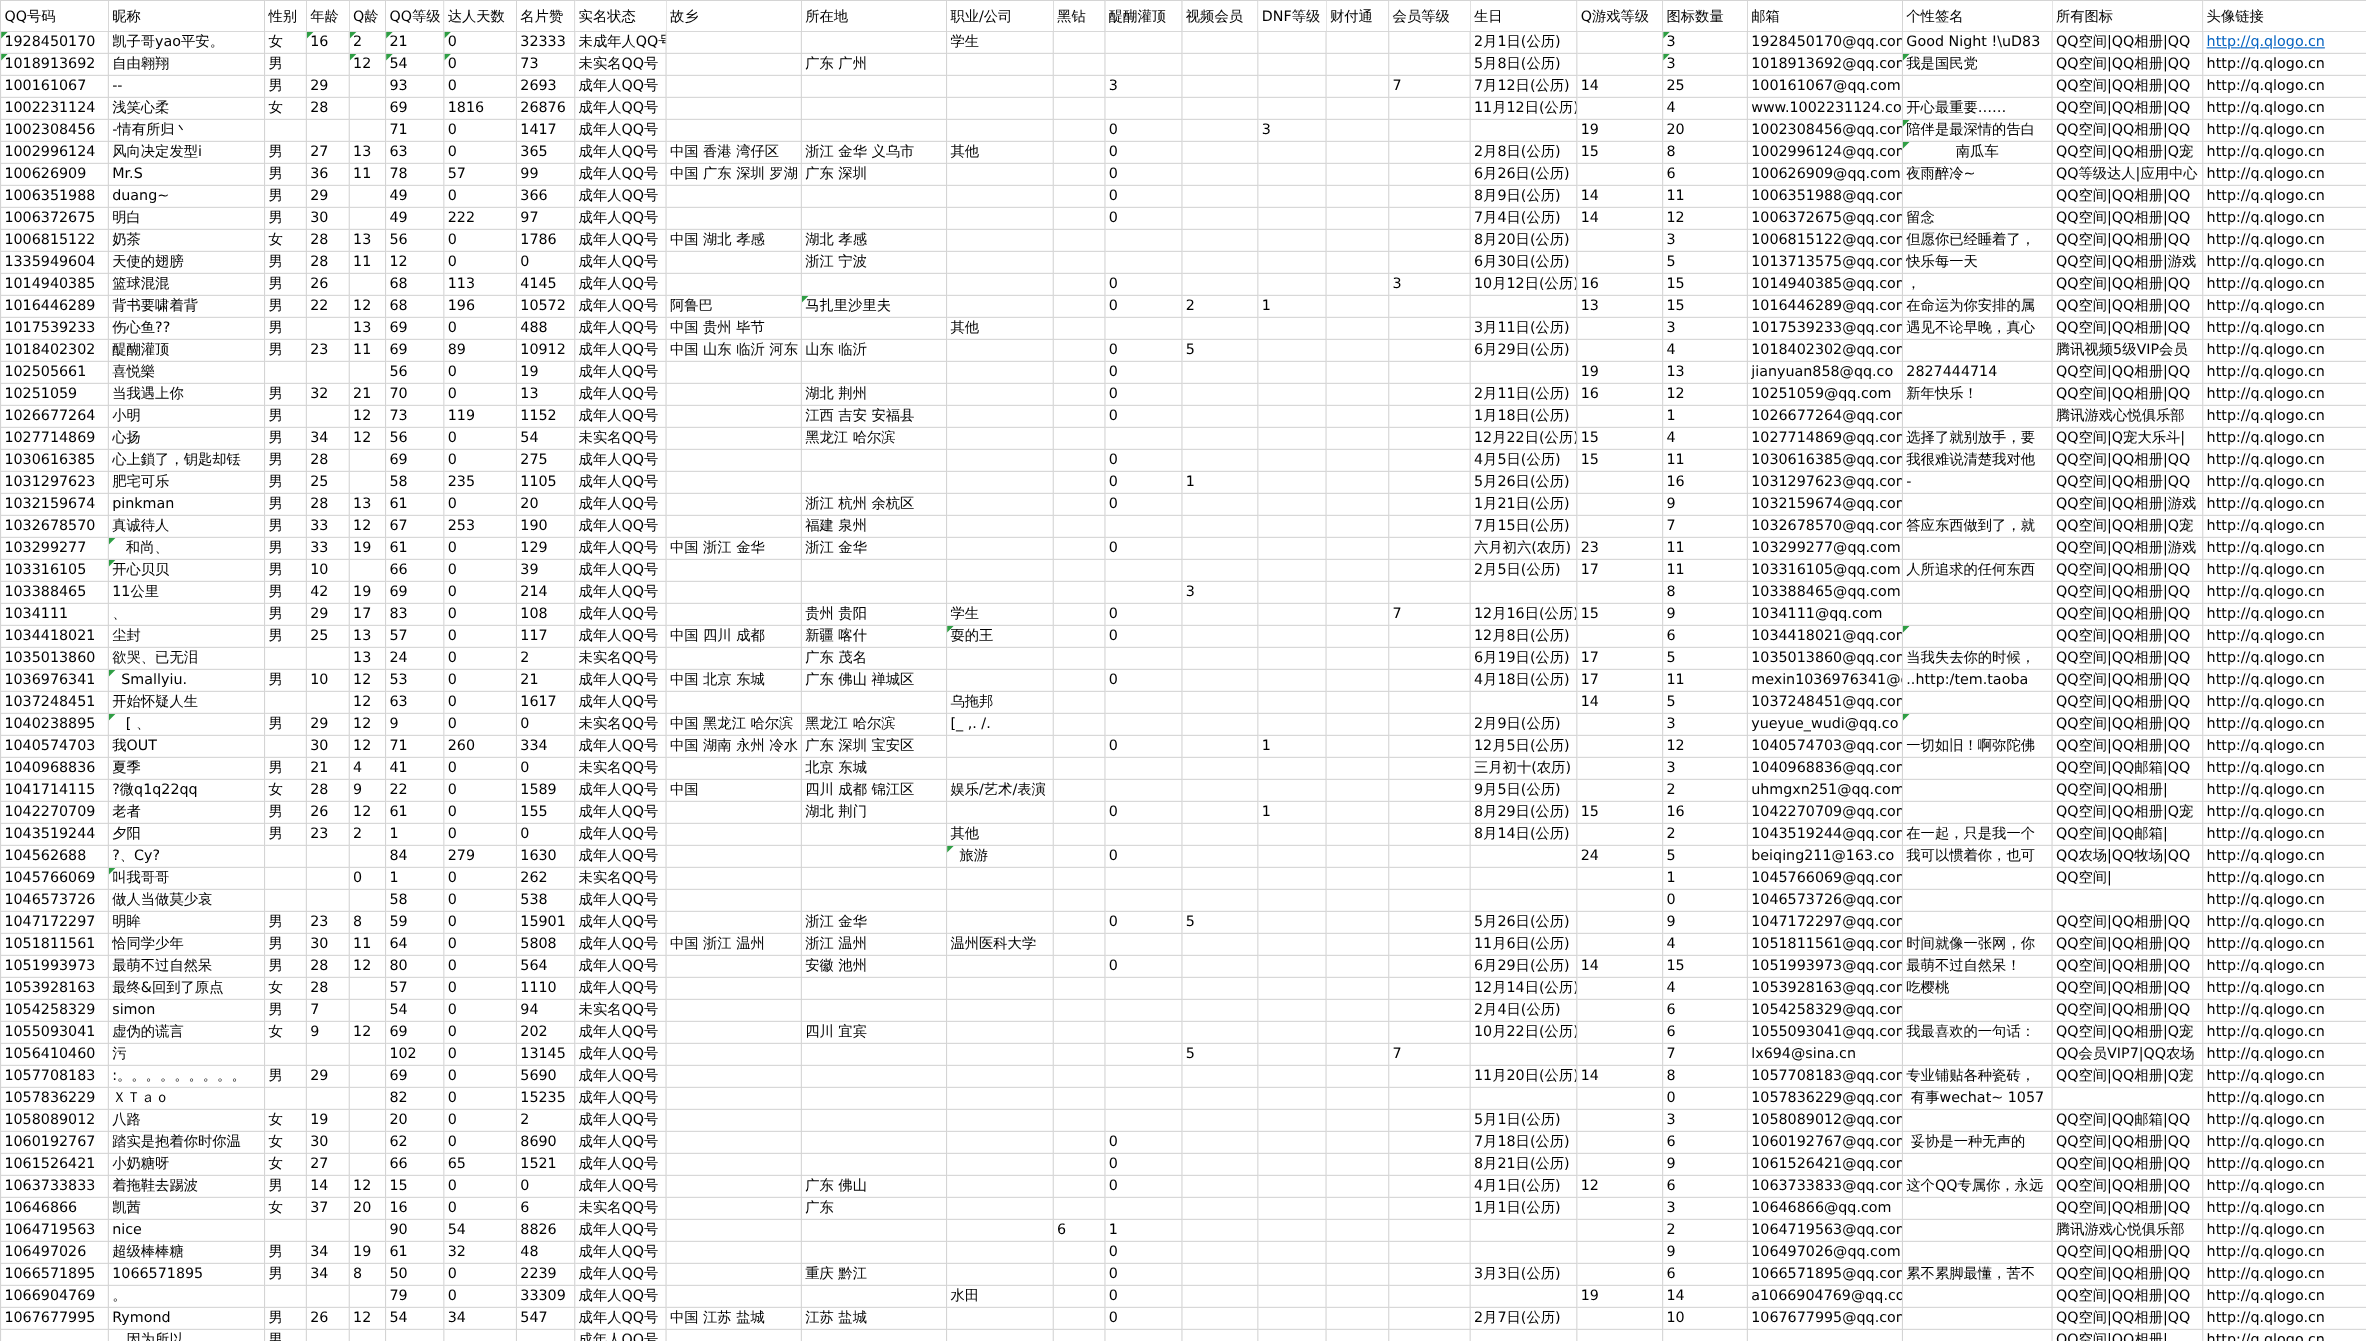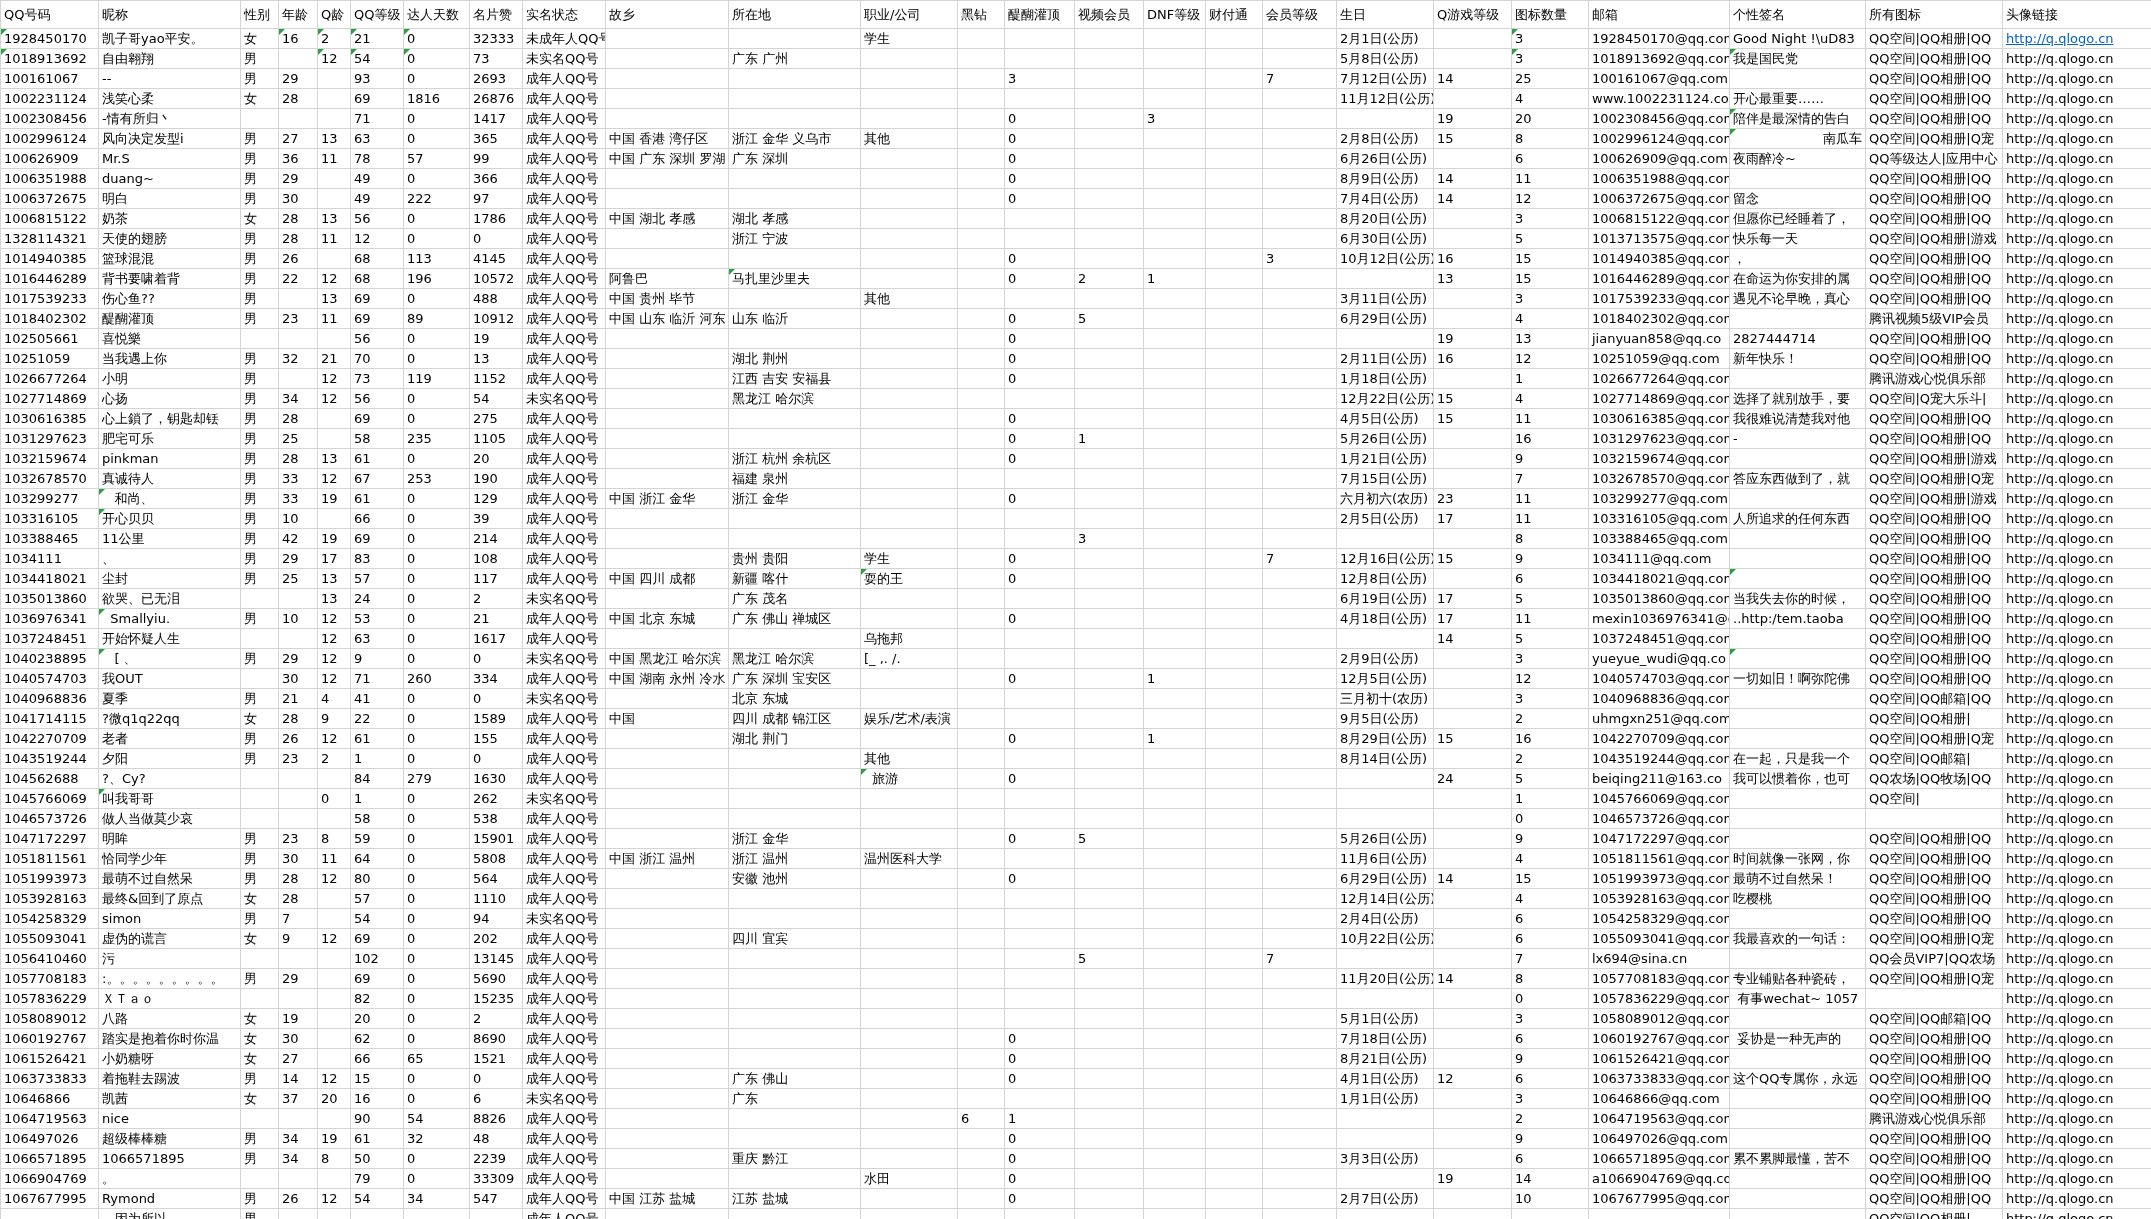--- a/index.html
+++ b/index.html
@@ -260,21 +260,21 @@
           <td><span></span></td>
           <td><span>0</span></td>
           <td><span></span></td>
           <td><span></span></td>
           <td><span></span></td>
           <td><span></span></td>
           <td><span>2月8日(公历)</span></td>
           <td><span>15</span></td>
           <td><span>8</span></td>
           <td><span>1002996124@qq.com</span></td>
-          <td style="text-align: right;"><span class="corner"></span><span>南瓜车</span></td>
+          <td style="text-align: center;"><span class="corner"></span><span>南瓜车</span></td>
           <td><span>QQ空间|QQ相册|Q宠</span></td>
           <td><span>http://q.qlogo.cn</span></td>
         </tr>
         <tr>
           <td><span>100626909</span></td>
           <td><span>Mr.S</span></td>
           <td><span>男</span></td>
           <td><span>36</span></td>
           <td><span>11</span></td>
           <td><span>78</span></td>
@@ -373,21 +373,21 @@
           <td><span></span></td>
           <td><span>8月20日(公历)</span></td>
           <td><span></span></td>
           <td><span>3</span></td>
           <td><span>1006815122@qq.com</span></td>
           <td><span>但愿你已经睡着了，</span></td>
           <td><span>QQ空间|QQ相册|QQ</span></td>
           <td><span>http://q.qlogo.cn</span></td>
         </tr>
         <tr>
-          <td><span>1328114321</span></td>
+          <td><span>1335949604</span></td>
           <td><span>天使的翅膀</span></td>
           <td><span>男</span></td>
           <td><span>28</span></td>
           <td><span>11</span></td>
           <td><span>12</span></td>
           <td><span>0</span></td>
           <td><span>0</span></td>
           <td><span>成年人QQ号</span></td>
           <td><span></span></td>
           <td><span>浙江 宁波</span></td>

